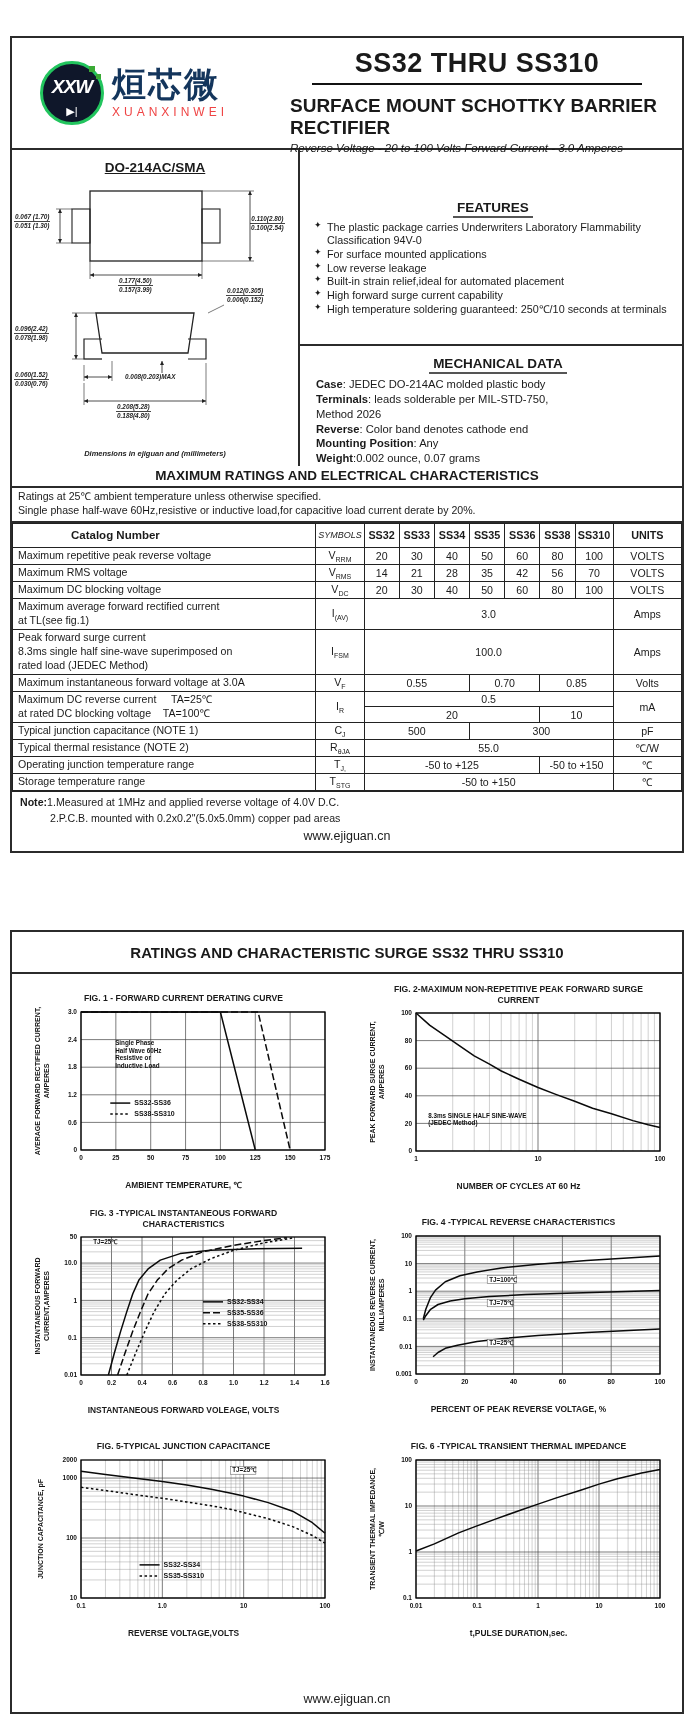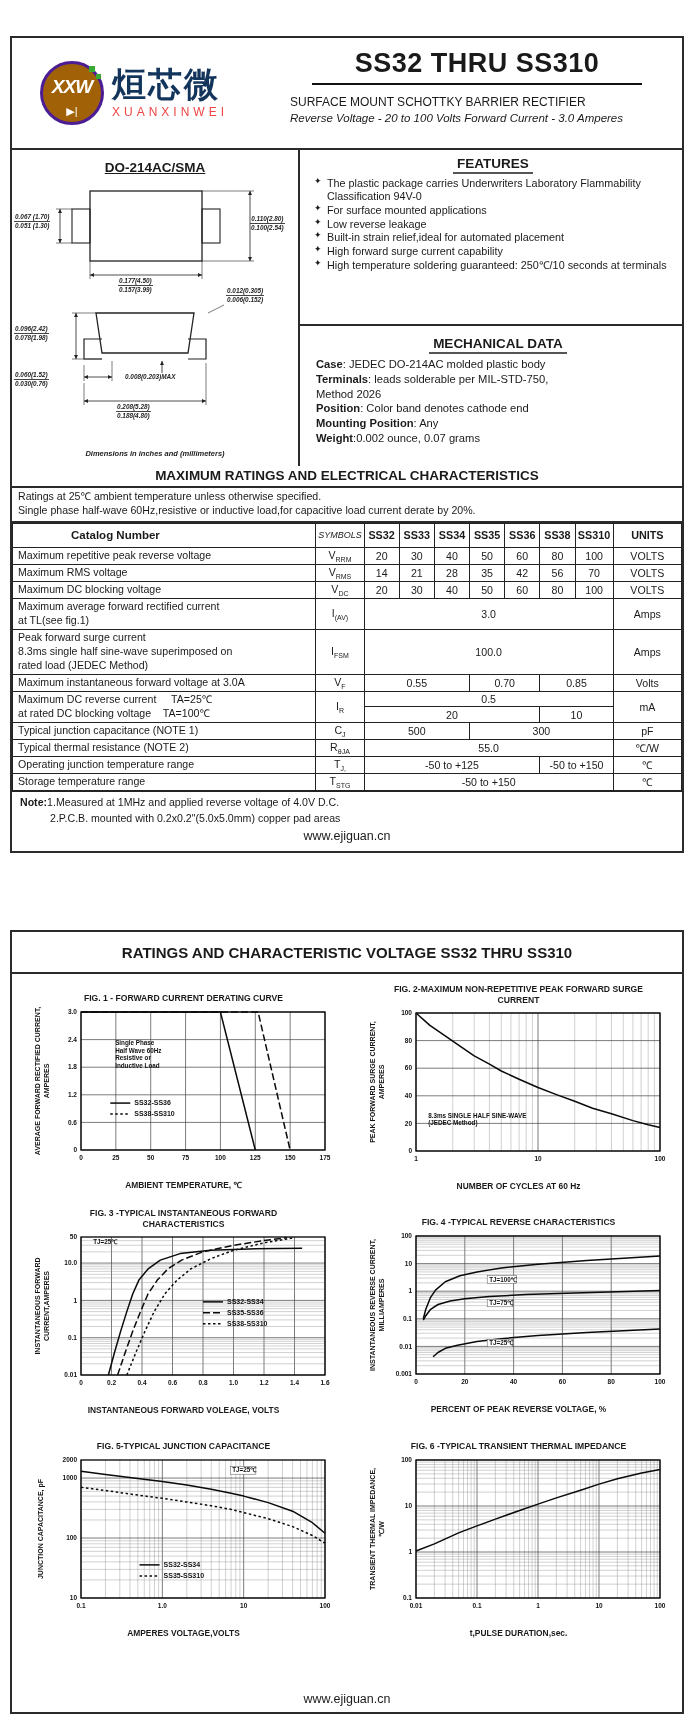--- a/index.html
+++ b/index.html
@@ -5,50 +5,50 @@
   * { margin:0; padding:0; box-sizing:border-box; }
   body { background:#e8e8e8; font-family:"Liberation Sans", sans-serif; color:#1a1a1a; }
   .stage { position:relative; width:694px; height:1736px; background:#ffffff; margin:0 auto; overflow:hidden; }
 
   
   .page1 { position:absolute; left:10px; top:36px; width:674px; height:817px;
            border:2px solid #2b2b2b; display:flex; flex-direction:column; background:#fff; }
 
   .p1-header { height:112px; border-bottom:2px solid #2b2b2b; display:flex; }
   .logo-block { width:268px; display:flex; align-items:center; padding-left:28px; }
-  .logo-circle { position:relative; width:64px; height:64px; border-radius:50%; background:#a16207;
-                 border:3px solid #4c1d95; flex:0 0 auto; }
+  .logo-circle { position:relative; width:64px; height:64px; border-radius:50%; background:#0f172a;
+                 border:3px solid #22c55e; flex:0 0 auto; }
   .logo-xxw { position:absolute; left:0; right:0; top:12px; text-align:center; color:#fff;
               font-weight:bold; font-style:italic; font-size:19px; letter-spacing:-1px; }
   .logo-diode { position:absolute; left:0; right:0; bottom:5px; text-align:center; color:#fff; font-size:11px; line-height:11px; }
   .logo-green1 { position:absolute; top:2px; right:6px; width:6px; height:6px; background:#3aaa35; }
   .logo-green2 { position:absolute; top:10px; right:0px; width:5px; height:5px; background:#3aaa35; }
   .logo-text { margin-left:8px; }
   .logo-cn { font-size:34px; font-weight:bold; color:#13355c; letter-spacing:2px; line-height:1.05; }
   .logo-latin { font-size:12px; letter-spacing:4px; color:#ef4444; margin-top:2px; }
 
   .title-block { flex:1; padding:10px 18px 0 10px; }
   .main-title { text-align:center; font-size:27px; font-weight:bold; letter-spacing:0.5px; }
   .title-rule { width:88%; margin:4px auto 10px auto; border-bottom:2.5px solid #111; }
-  .sub-title { font-size:12px; font-weight:normal; margin-top:6px; }
+  .sub-title { font-size:19px; font-weight:bold; margin-top:6px; }
   .sub-title2 { font-size:11.5px; font-style:italic; margin-top:3px; }
 
   .p1-mid { display:flex; height:316px; }
   .pkg-col { width:288px; border-right:2px solid #2b2b2b; position:relative; padding-top:4px; }
   .pkg-title { text-align:center; font-weight:bold; font-size:13.5px; text-decoration:underline; margin:6px 0 0 0; }
   .pkg-wrap { position:relative; width:286px; height:262px; }
   .pkg-wrap svg { position:absolute; left:0; top:0; }
   .dim { position:absolute; font-size:6.4px; font-style:italic; font-weight:bold; color:#222; text-align:center; line-height:1.2; }
   .dim .t { display:block; border-bottom:0.8px solid #444; padding:0 1px; }
   .dim .b { display:block; padding:0 1px; }
   .pkg-caption { position:absolute; left:0; right:0; bottom:8px; text-align:center;
                  font-size:7.5px; font-style:italic; font-weight:bold; color:#222; }
 
   .right-col { flex:1; display:flex; flex-direction:column; }
-  .features-box { height:176px; border-bottom:2px solid #2b2b2b; padding:6px 10px 0 14px; }
+  .features-box { height:176px; border-bottom:2px solid #2b2b2b; padding:6px 10px 0 14px;margin-top:44px; }
   .box-heading { text-align:center; font-weight:bold; font-size:13.5px; margin-bottom:6px; }
   .box-heading span { border-bottom:2px solid #555; padding:0 4px 1px 4px; }
   .features-list { list-style:none; font-size:10.8px; line-height:1.22; }
   .features-list li { padding-left:13px; position:relative; margin-bottom:0.5px; }
   .features-list li .bullet { position:absolute; left:0; top:-1px; font-size:9px; }
   .mech-box { flex:1; padding:10px 2px 0 16px; }
   .mech-lines { font-size:11.2px; line-height:1.32; margin-top:4px; }
   .mech-lines b { font-weight:bold; }
 
   .band { border-bottom:2px solid #2b2b2b; text-align:center; font-weight:bold; font-size:13.5px; padding:2px 0 3px 0; }
@@ -176,42 +176,42 @@
               <span class="b">0.030(0.76)</span>
           </div>
           <div class="dim" style="left:112px; top:198px;">
             <span class="b">0.008(0.203)MAX</span>
           </div>
           <div class="dim" style="left:104px; top:228px;">
             <span class="t">0.208(5.28)</span>
               <span class="b">0.188(4.80)</span>
           </div>
         </div>
-        <div class="pkg-caption">Dimensions in inches and (millimeters)</div>
+        <div class="pkg-caption">Dimensions in ejiguan and (millimeters)</div>
       </div>
 
       <div class="right-col">
         <div class="features-box">
           <div class="box-heading"><span>FEATURES</span></div>
           <ul class="features-list">
               <li><span class="bullet">✦</span>The plastic package carries Underwriters Laboratory Flammability Classification 94V-0</li>
               <li><span class="bullet">✦</span>For surface mounted applications</li>
               <li><span class="bullet">✦</span>Low reverse leakage</li>
               <li><span class="bullet">✦</span>Built-in strain relief,ideal for automated placement</li>
               <li><span class="bullet">✦</span>High forward surge current capability</li>
               <li><span class="bullet">✦</span>High temperature soldering guaranteed: 250℃/10 seconds at terminals</li>
             </ul>
         </div>
         <div class="mech-box">
           <div class="box-heading"><span>MECHANICAL DATA</span></div>
           <div class="mech-lines">
             <div><b>Case</b><span>: JEDEC DO-214AC molded plastic body</span></div>
             <div><b>Terminals</b><span>: leads solderable per MIL-STD-750,</span></div>
             <div>Method 2026</div>
-            <div><b>Position</b><span>: Color band denotes cathode end</span></div>
+            <div><b>Reverse</b><span>: Color band denotes cathode end</span></div>
             <div><b>Mounting Position</b><span>: Any</span></div>
             <div><b>Weight</b><span>:0.002 ounce, 0.07 grams</span></div>
           </div>
         </div>
       </div>
     </div>
 
     <div class="band">MAXIMUM RATINGS AND ELECTRICAL CHARACTERISTICS</div>
     <div class="conditions">
       <div>Ratings at 25℃ ambient temperature unless otherwise specified.</div>
@@ -369,21 +369,21 @@
 
     <div class="notes">
       <div><b>Note:</b><span>1.Measured at 1MHz and applied reverse voltage of 4.0V D.C.</span></div>
       <div class="n2">2.P.C.B. mounted with 0.2x0.2"(5.0x5.0mm) copper pad areas</div>
     </div>
 
     <div class="p1-footer">www.ejiguan.cn</div>
   </div>
 
   <div class="page2">
-    <div class="p2-head">RATINGS AND CHARACTERISTIC VOLTAGE SS32 THRU SS310</div>
+    <div class="p2-head">RATINGS AND CHARACTERISTIC SURGE SS32 THRU SS310</div>
 
     <div class="p2-grid">
       <div class="fig">
         <div class="fig-title">FIG. 1 - FORWARD CURRENT DERATING CURVE</div>
         <div class="fig-canvas"><svg viewBox="0 0 306 170" width="306" height="170">
               <line x1="50" y1="6" x2="50" y2="144" stroke="#444" stroke-width="0.7"></line>
               <line x1="84.85714285714286" y1="6" x2="84.85714285714286" y2="144" stroke="#444" stroke-width="0.7"></line>
               <line x1="119.71428571428571" y1="6" x2="119.71428571428571" y2="144" stroke="#444" stroke-width="0.7"></line>
               <line x1="154.57142857142856" y1="6" x2="154.57142857142856" y2="144" stroke="#444" stroke-width="0.7"></line>
               <line x1="189.42857142857142" y1="6" x2="189.42857142857142" y2="144" stroke="#444" stroke-width="0.7"></line>
@@ -689,21 +689,21 @@
               <text x="46" y="26.25371484939816" font-size="6.5" text-anchor="end" fill="#111" font-family="&quot;Liberation Sans&quot;, sans-serif" font-weight="bold">1000</text>
               <text x="46" y="8.2" font-size="6.5" text-anchor="end" fill="#111" font-family="&quot;Liberation Sans&quot;, sans-serif" font-weight="bold">2000</text>
               <text x="12" y="75" font-size="7" text-anchor="middle" fill="#111" font-family="&quot;Liberation Sans&quot;, sans-serif" font-weight="bold" transform="rotate(-90 12 75)">JUNCTION CAPACITANCE, pF</text>
               <rect x="199.28" y="12.620000000000001" width="25.6" height="7.6" fill="#ffffff" stroke="#555" stroke-width="0.5"></rect>
               <text x="201.28" y="18.42" font-size="6.3" text-anchor="start" fill="#111" font-family="&quot;Liberation Sans&quot;, sans-serif" font-weight="bold">TJ=25℃</text>
               <line x1="108.56" y1="110.88" x2="128.56" y2="110.88" stroke="#0a0a0a" stroke-width="1.5"></line>
               <text x="132.56" y="113.28" font-size="7" text-anchor="start" fill="#111" font-family="&quot;Liberation Sans&quot;, sans-serif" font-weight="bold">SS32-SS34</text>
               <line x1="108.56" y1="121.88" x2="128.56" y2="121.88" stroke="#0a0a0a" stroke-width="1.5" stroke-dasharray="2.5,2.5"></line>
               <text x="132.56" y="124.28" font-size="7" text-anchor="start" fill="#111" font-family="&quot;Liberation Sans&quot;, sans-serif" font-weight="bold">SS35-SS310</text>
             </svg></div>
-        <div class="fig-xlabel">AMPERES VOLTAGE,VOLTS</div>
+        <div class="fig-xlabel">REVERSE VOLTAGE,VOLTS</div>
       </div>
       <div class="fig">
         <div class="fig-title">FIG. 6 -TYPICAL TRANSIENT THERMAL IMPEDANCE</div>
         <div class="fig-canvas"><svg viewBox="0 0 306 170" width="306" height="170">
               <line x1="50" y1="6" x2="50" y2="144" stroke="#444" stroke-width="0.7"></line>
               <line x1="68.36282973550286" y1="6" x2="68.36282973550286" y2="144" stroke="#8a8a8a" stroke-width="0.4"></line>
               <line x1="79.1043965378994" y1="6" x2="79.1043965378994" y2="144" stroke="#8a8a8a" stroke-width="0.4"></line>
               <line x1="86.72565947100571" y1="6" x2="86.72565947100571" y2="144" stroke="#8a8a8a" stroke-width="0.4"></line>
               <line x1="92.63717026449714" y1="6" x2="92.63717026449714" y2="144" stroke="#8a8a8a" stroke-width="0.4"></line>
               <line x1="97.46722627340226" y1="6" x2="97.46722627340226" y2="144" stroke="#8a8a8a" stroke-width="0.4"></line>

